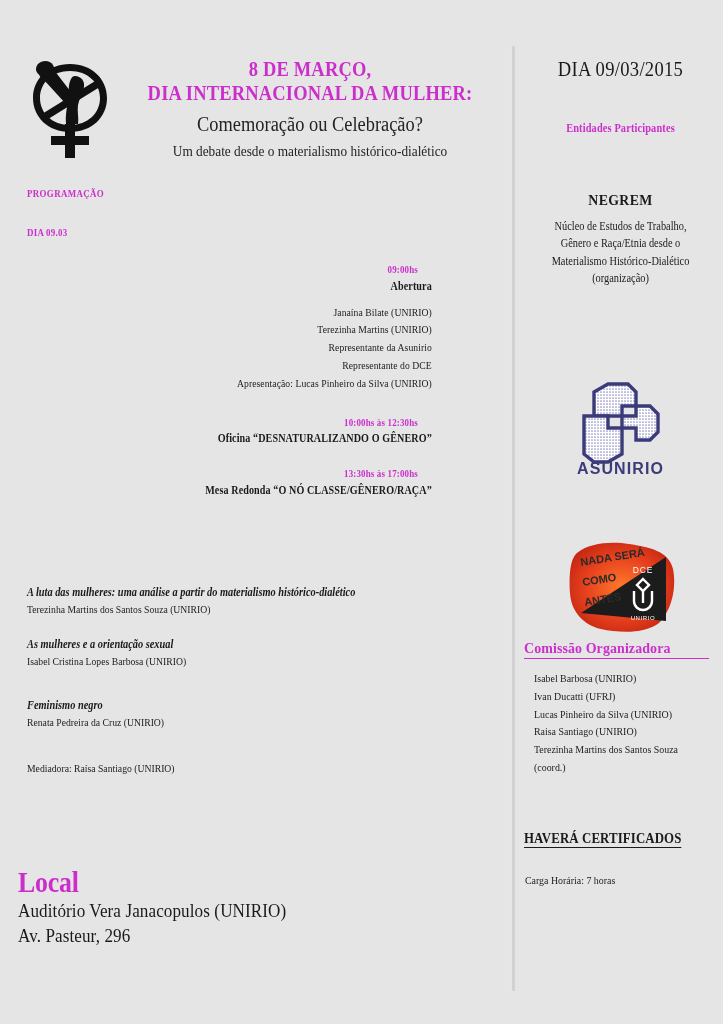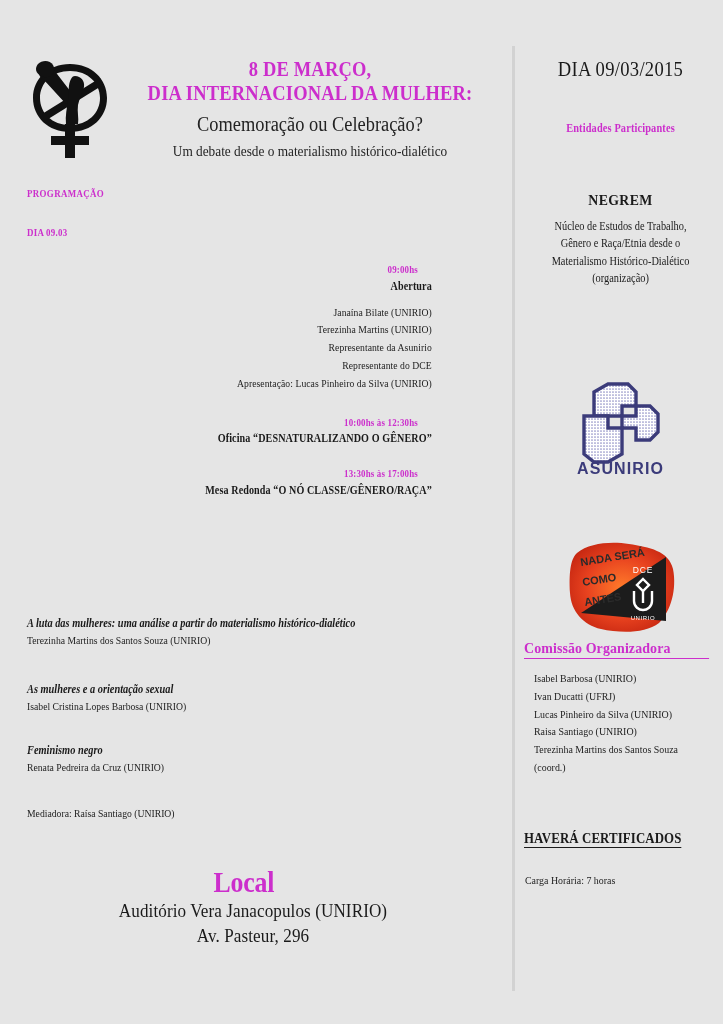--- a/index.html
+++ b/index.html
@@ -145,21 +145,21 @@
     transform: scaleX(0.88);
     transform-origin: left center;
   }
 
   .talks {
     position: absolute;
     left: 27px;
     top: 584px;
     width: 470px;
   }
-  .talk { margin-bottom: 17px; margin-top: 31px; }
+  .talk { margin-bottom: 17px; }
   .talk-title {
     font-size: 11.5px;
     font-style: italic;
     font-weight: bold;
     color: #1a1a1a;
     line-height: 1.5;
     transform: scaleX(0.9);
     transform-origin: left center;
   }
   .talk-speaker {
@@ -173,24 +173,23 @@
     font-size: 11px;
     color: #222;
     margin-top: 14px;
     line-height: 1.6;
     transform: scaleX(0.88);
     transform-origin: left center;
   }
 
   .local-block {
     position: absolute;
-    left: 46px;
+    left: 18px;
     top: 866px;
     width: 460px;
-    text-align: center;
   }
   .local-head {
     font-size: 30px;
     font-weight: bold;
     color: #cc2ecc;
     line-height: 1.06;
     letter-spacing: -0.2px;
     transform: scaleX(0.86);
     transform-origin: left center;
   }

